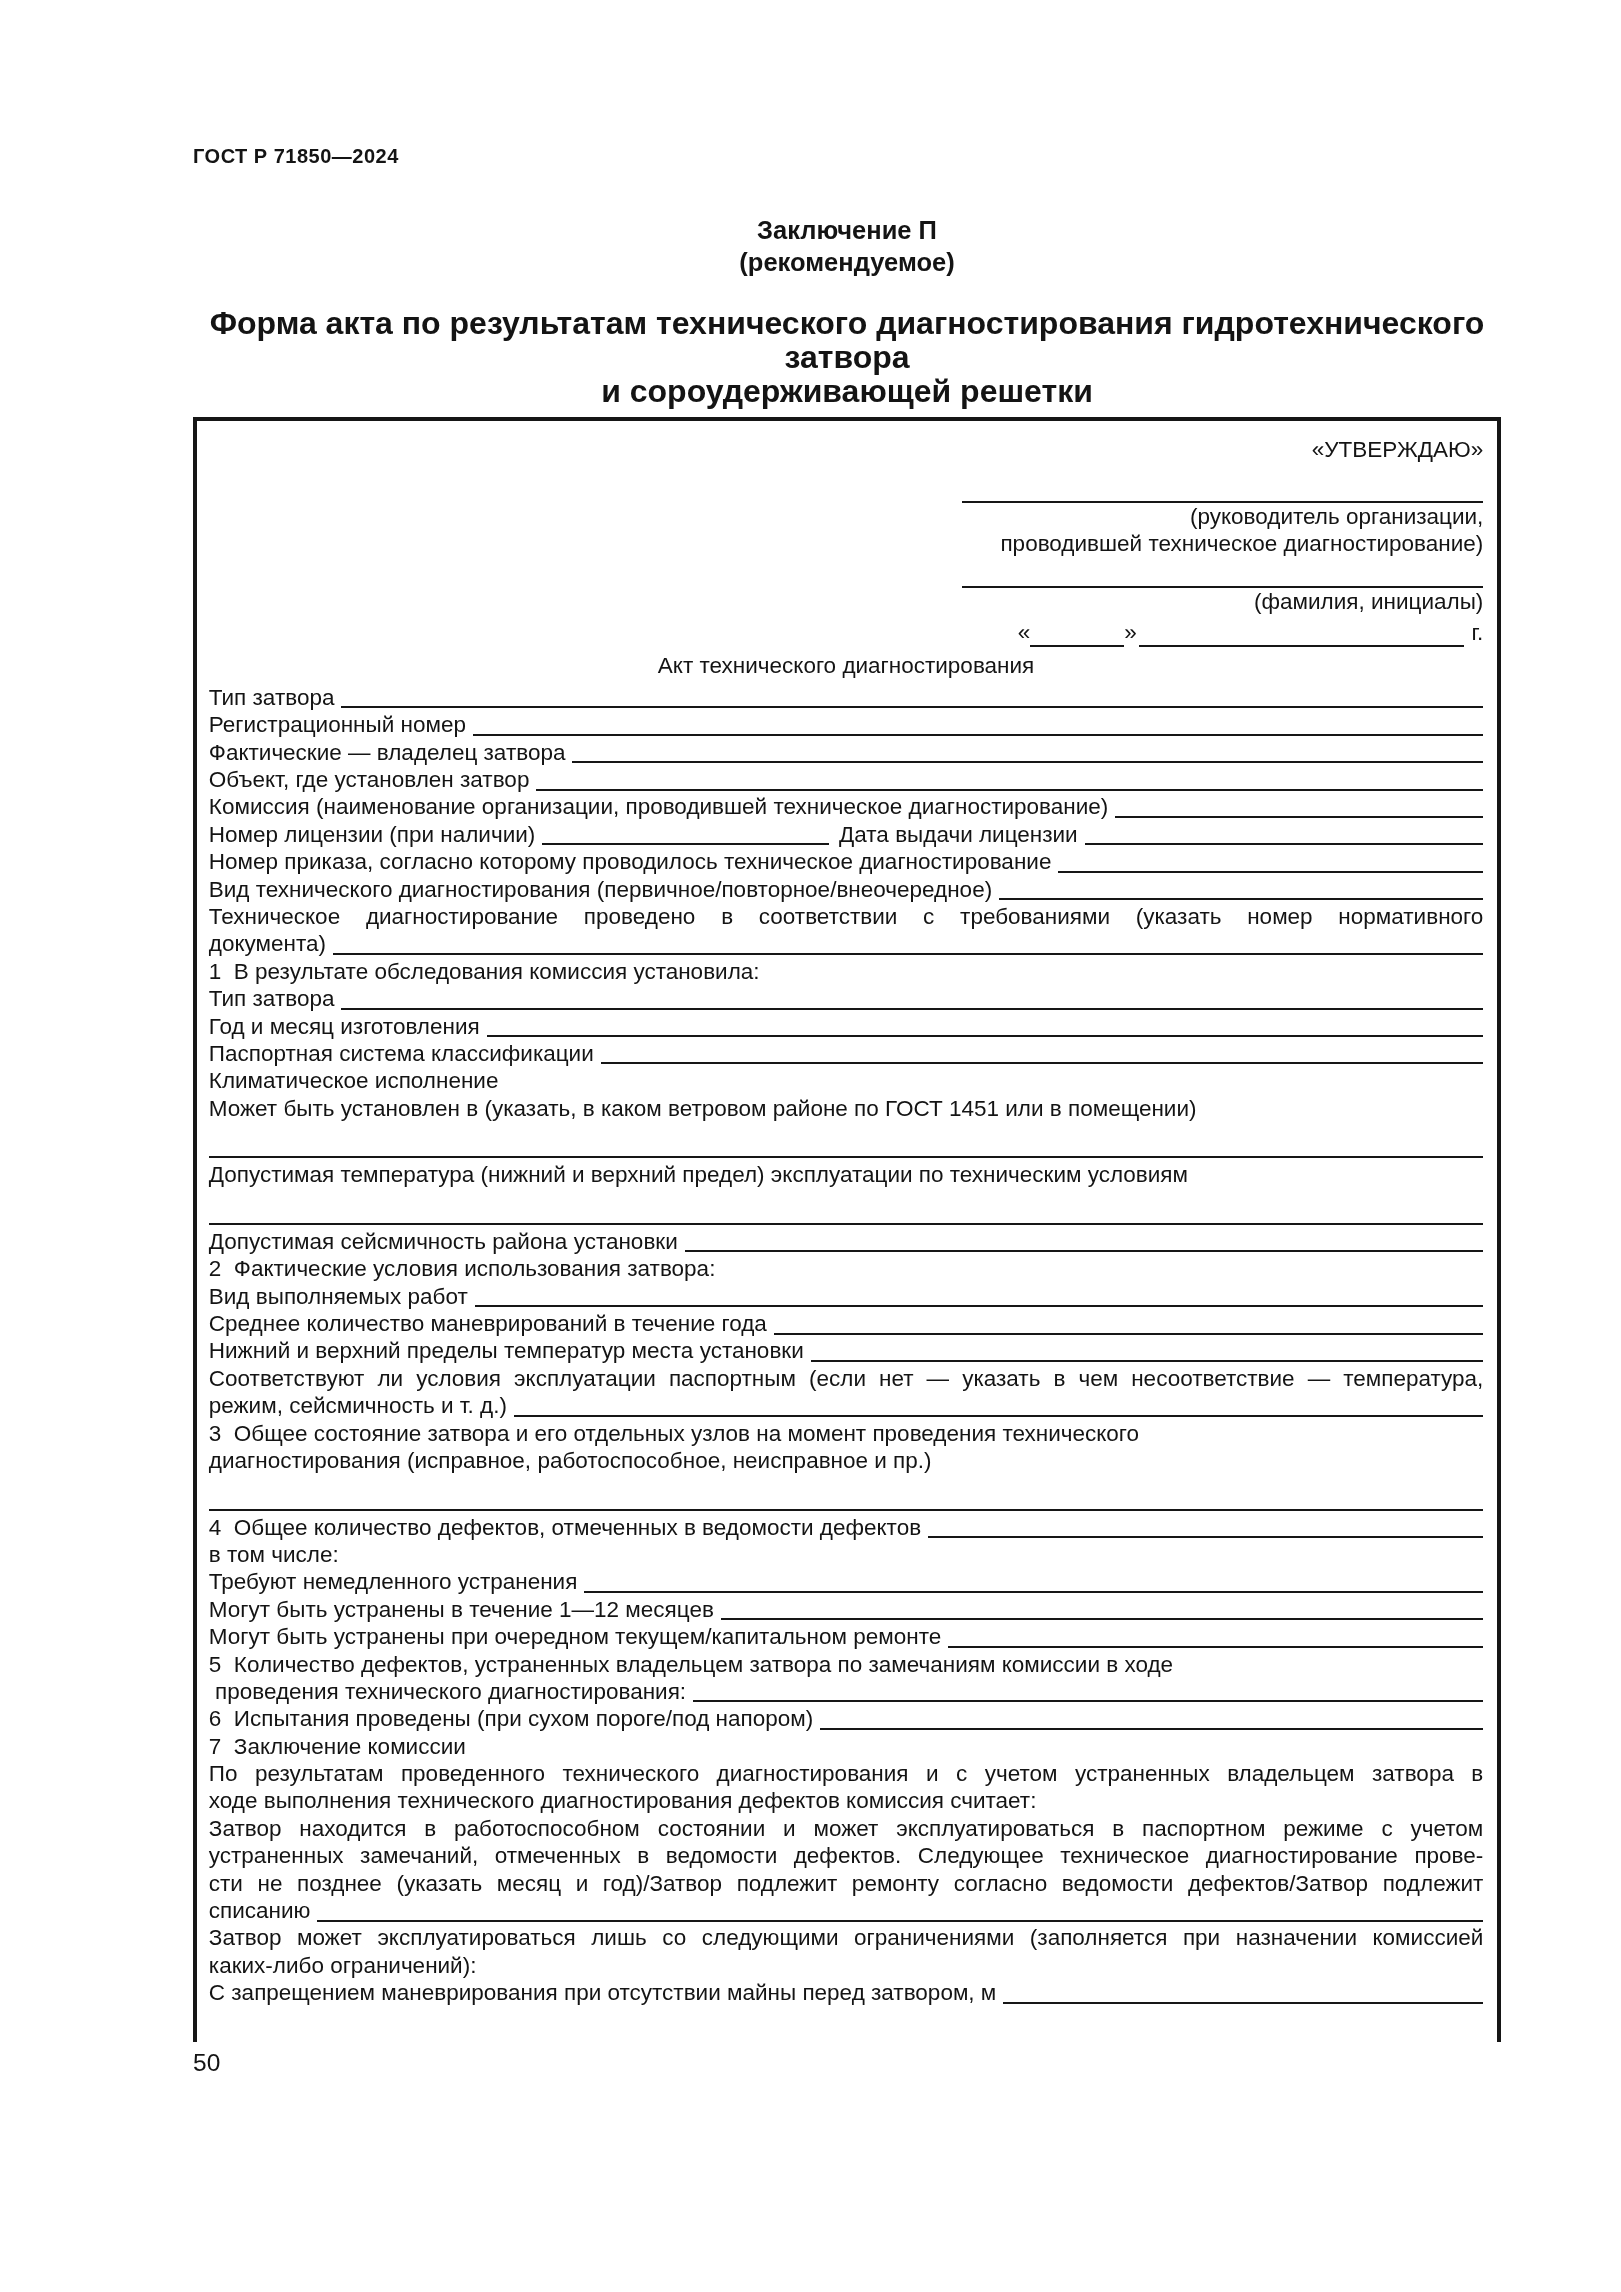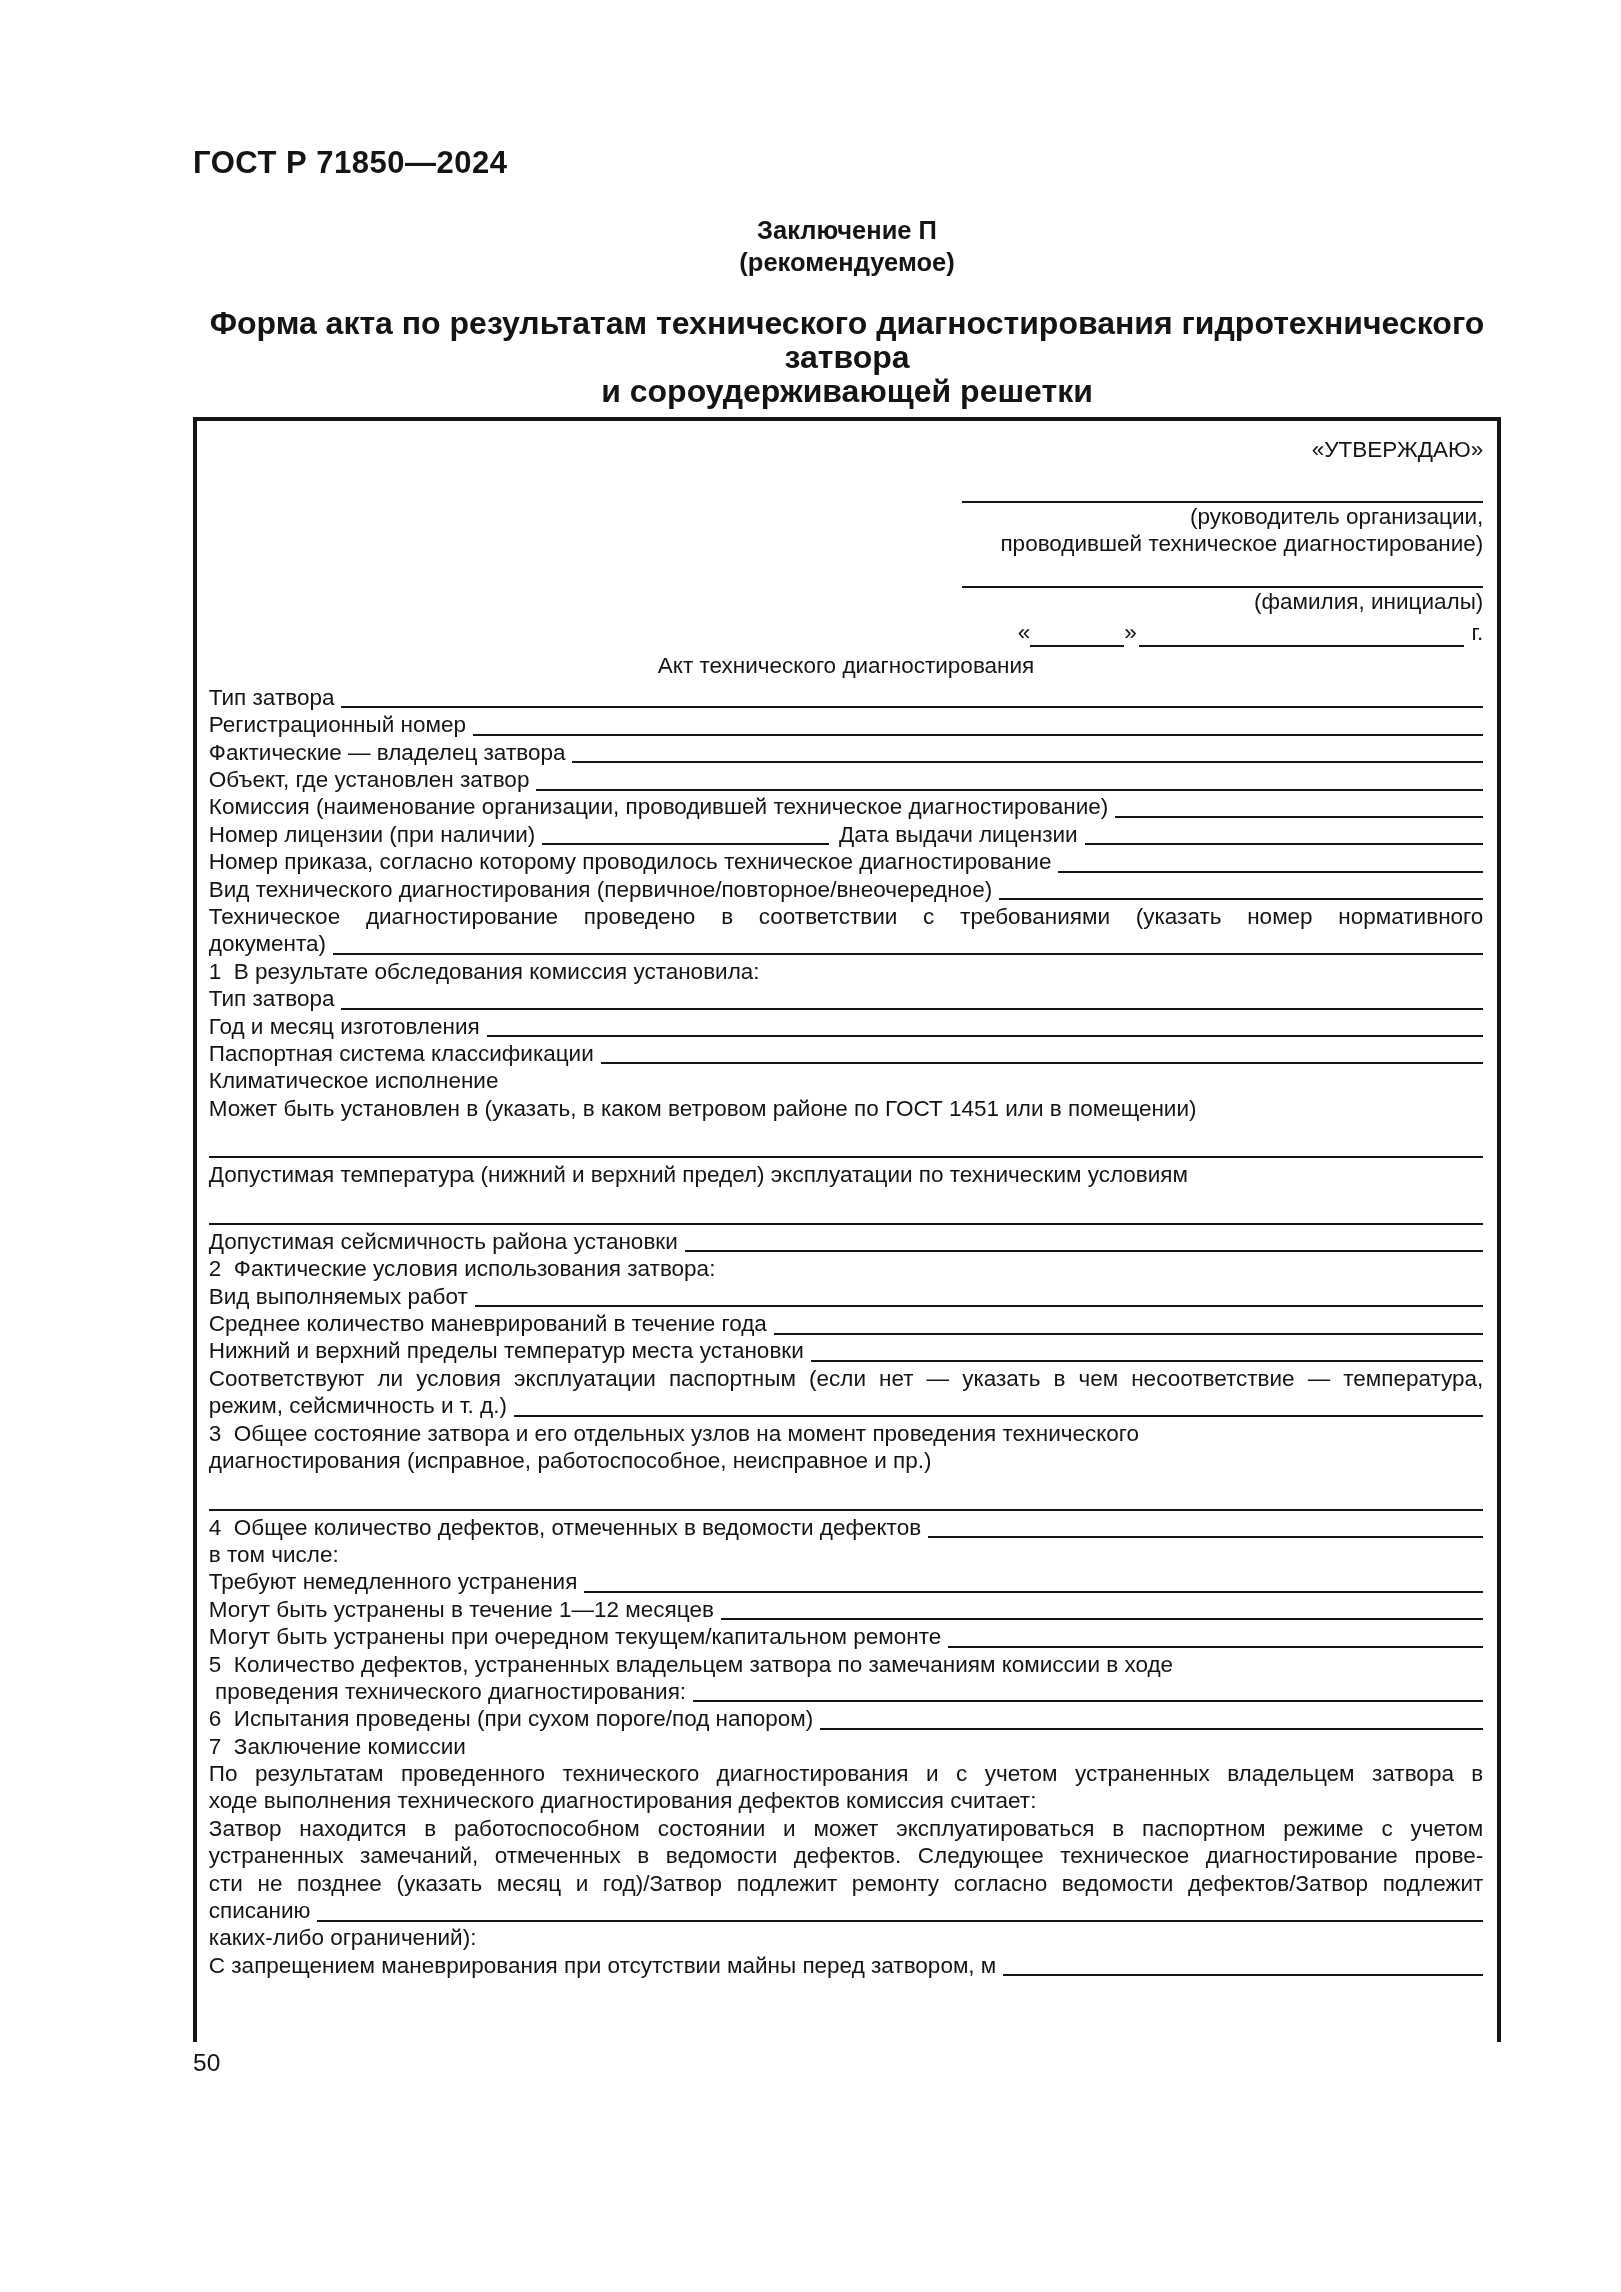--- a/index.html
+++ b/index.html
@@ -2,21 +2,21 @@
 <html lang="ru"><head>
 <meta charset="utf-8">
 <style>
   html,body{margin:0;padding:0;background:#ffffff;}
   body{
     width:1621px;height:2293px;position:relative;
     font-family:"Liberation Sans",sans-serif;color:#141414;
     -webkit-font-smoothing:antialiased;
   }
   .content{position:absolute;left:193px;width:1308px;}
-  .gost-ref{position:absolute;left:193px;top:145px;font-size:31px;font-weight:bold;letter-spacing:0.5px;}
+  .gost-ref{position:absolute;left:193px;top:145px;font-size:20px;font-weight:bold;letter-spacing:0.5px;}
   .appendix-block{top:214px;text-align:center;font-size:25.5px;font-weight:bold;line-height:32px;}
   .form-title-block{top:306px;text-align:center;font-size:32px;font-weight:bold;line-height:34px;}
   .form-box{
     position:absolute;left:193px;top:417px;width:1308px;height:1625px;
     border-left:4.9px solid #161616;border-right:4.9px solid #161616;border-top:4.9px solid #161616;
     box-sizing:border-box;padding:13.7px 13.7px 0 11.8px;font-size:22.5px;
   }
   
   .approval{width:521px;margin-left:auto;text-align:right;}
   .approve-row{height:29px;line-height:29px;}
@@ -199,20 +199,21 @@
       <div class="plainrow">7  Заключение комиссии</div>
       <div class="jrow">По результатам проведенного технического диагностирования и с учетом устраненных владельцем затвора в</div>
       <div class="plainrow">ходе выполнения технического диагностирования дефектов комиссия считает:</div>
       <div class="jrow">Затвор находится в работоспособном состоянии и может эксплуатироваться в паспортном режиме с учетом</div>
       <div class="jrow">устраненных замечаний, отмеченных в ведомости дефектов. Следующее техническое диагностирование прове-</div>
       <div class="jrow">сти не позднее (указать месяц и год)/Затвор подлежит ремонту согласно ведомости дефектов/Затвор подлежит</div>
       <div class="row">
         <span class="lbl">списанию</span>
         <span class="fill"></span>
       </div>
+      <div class="jrow">Затвор может эксплуатироваться лишь со следующими ограничениями (заполняется при назначении комиссией</div>
       <div class="plainrow">каких-либо ограничений):</div>
       <div class="row">
         <span class="lbl">С запрещением маневрирования при отсутствии майны перед затвором, м</span>
         <span class="fill"></span>
       </div>
     </div>
 
 </div>
 
 <div class="page-number">50</div>

